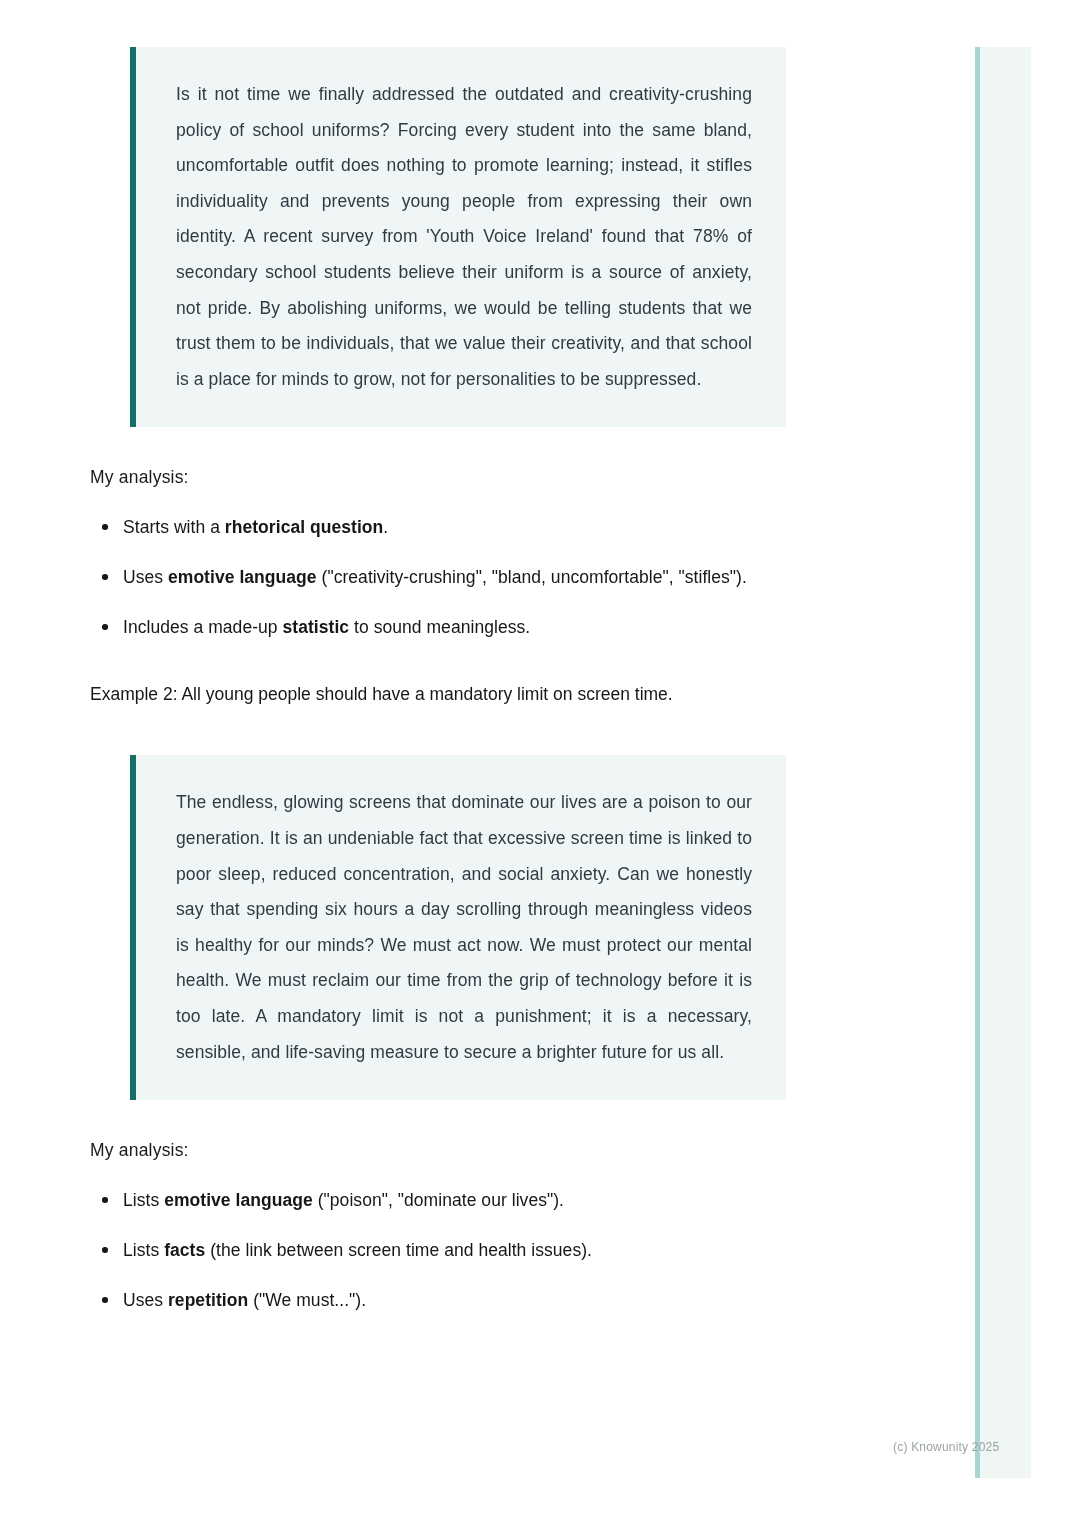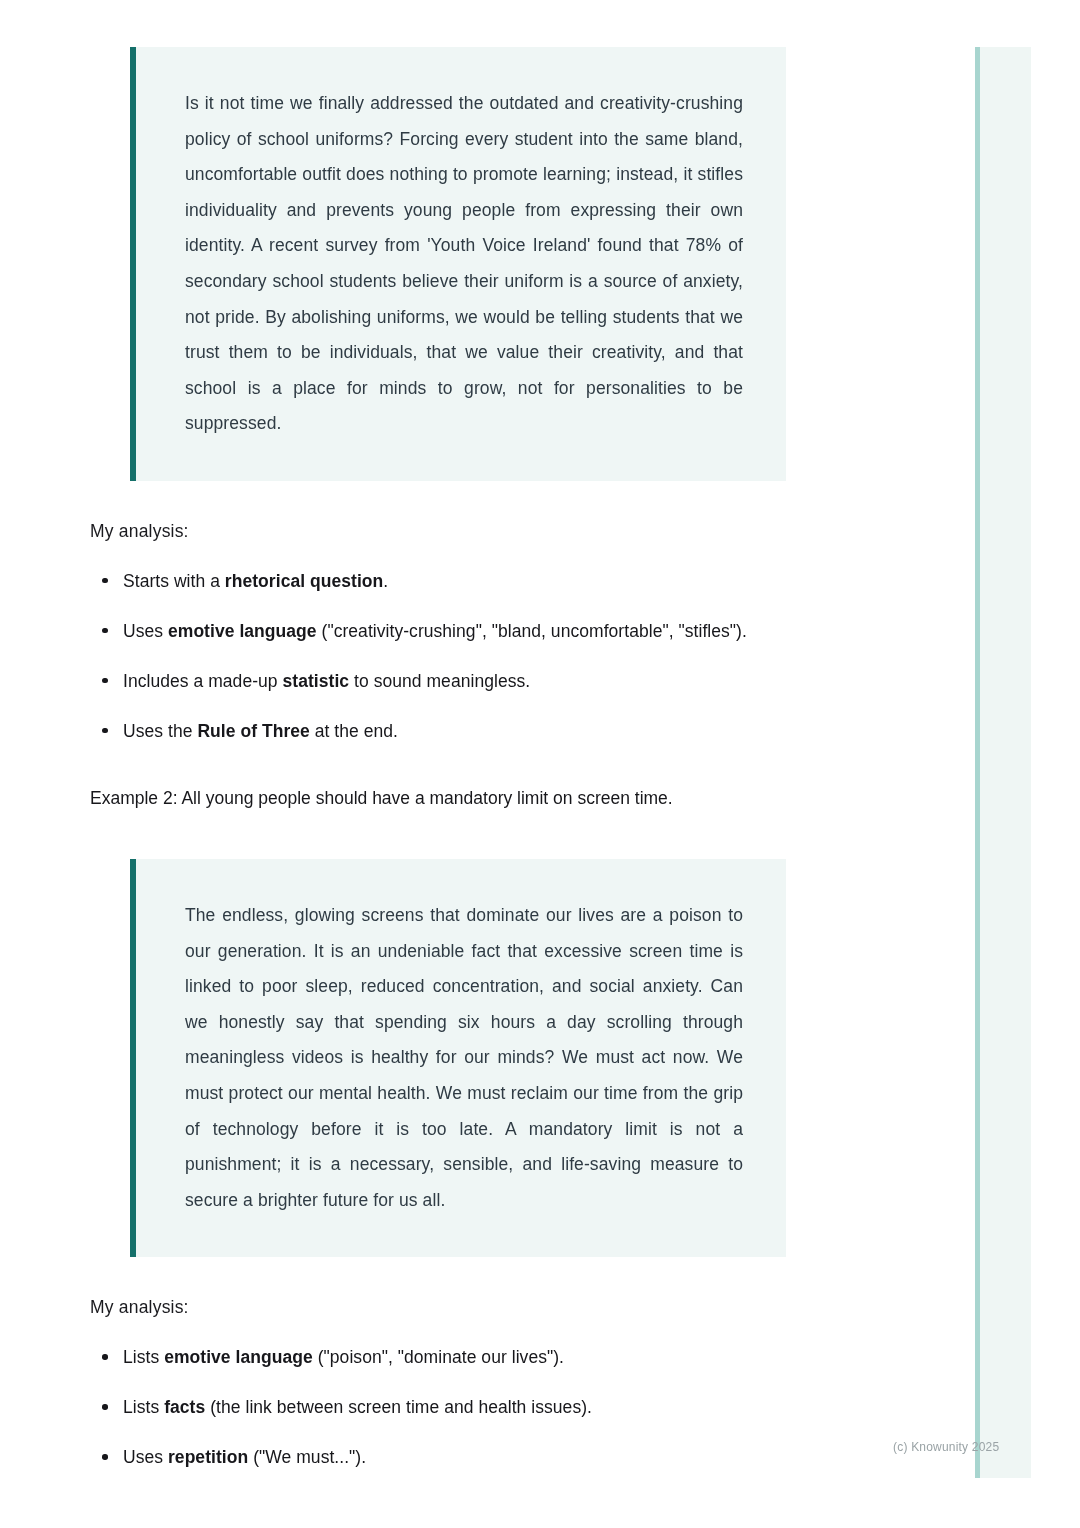--- a/index.html
+++ b/index.html
@@ -42,21 +42,21 @@
   }
 
   
   .quote {
     background: #eff6f5;
     border-left: 6px solid #15706a;
     box-sizing: border-box;
     padding: 30px 34px 30px 40px;
   }
   .quote p {
-    margin: 9px;
+    margin: 0;
     font-size: 17.5px;
     line-height: 35.6px;
     color: #2f3b44;
     text-align: justify;
     text-justify: inter-word;
     letter-spacing: 0.1px;
   }
 
   .quote-1 { margin-top: 47px; }
   .quote-2 { margin-top: 43px; }
@@ -138,23 +138,20 @@
     <ul class="analysis-list">
       <li>
         <span class="dot"></span><span>Starts with a </span><b>rhetorical question</b><span>.</span>
       </li>
       <li>
         <span class="dot"></span><span>Uses </span><b>emotive language</b><span> ("creativity-crushing", "bland, uncomfortable", "stifles").</span>
       </li>
       <li>
         <span class="dot"></span><span>Includes a made-up </span><b>statistic</b><span> to sound meaningless.</span>
       </li>
-      <li>
-        <span class="dot"></span><span>Uses the </span><b>Rule of Three</b><span> at the end.</span>
-      </li>
     </ul>
 
     <p class="example-heading">Example 2: All young people should have a mandatory limit on screen time.</p>
 
     <blockquote class="quote quote-2">
       <p>The endless, glowing screens that dominate our lives are a poison to our generation. It is an undeniable fact that excessive screen time is linked to poor sleep, reduced concentration, and social anxiety. Can we honestly say that spending six hours a day scrolling through meaningless videos is healthy for our minds? We must act now. We must protect our mental health. We must reclaim our time from the grip of technology before it is too late. A mandatory limit is not a punishment; it is a necessary, sensible, and life-saving measure to secure a brighter future for us all.</p>
     </blockquote>
 
     <p class="analysis-label">My analysis:</p>
 

